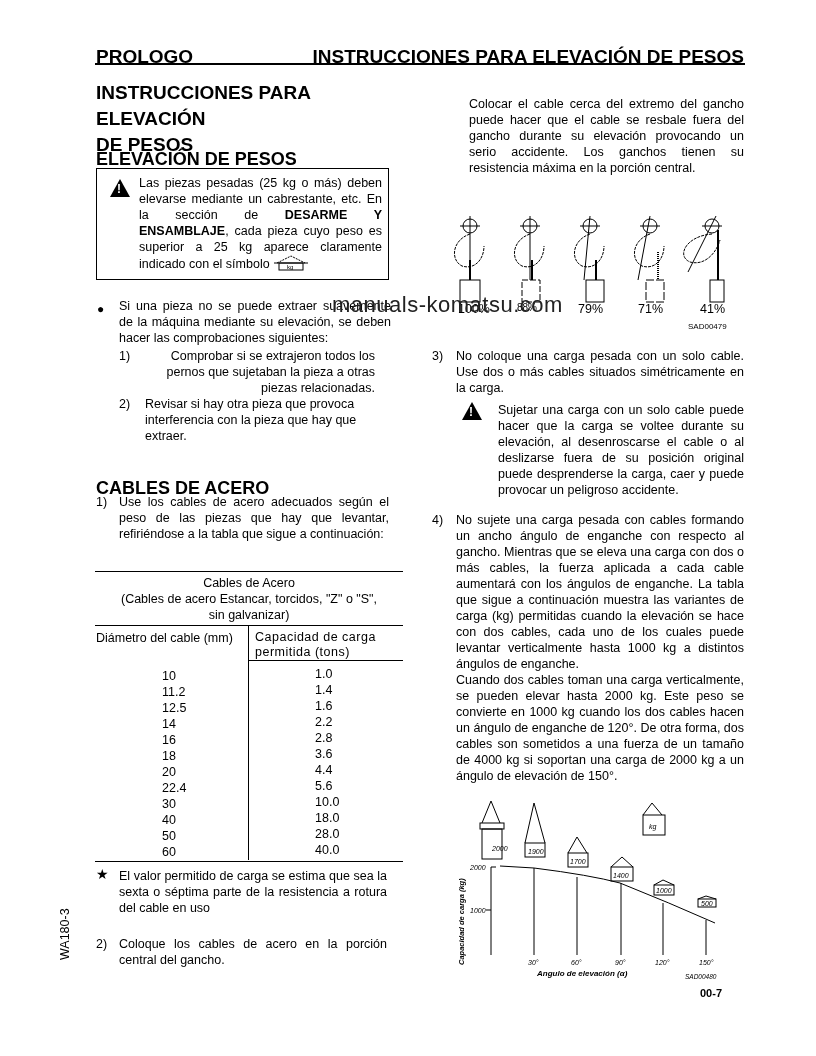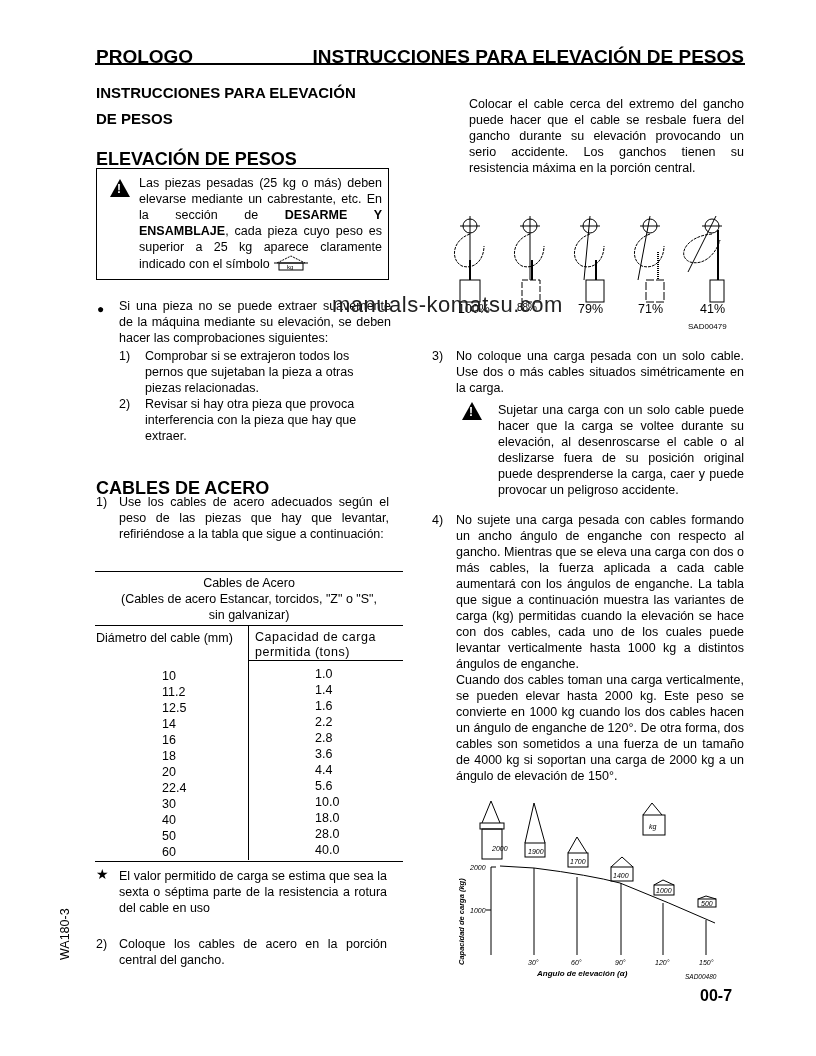--- a/index.html
+++ b/index.html
@@ -1,27 +1,27 @@
 <!DOCTYPE html>
 <html><head>
 <meta charset="utf-8">
 <style>
   html,body{margin:0;padding:0;background:#fff;}
   body{width:816px;height:1056px;position:relative;overflow:hidden;font-family:"Liberation Sans",sans-serif;color:#000;}
   .abs{position:absolute;}
   .hdr{top:46px;font-weight:bold;font-size:19px;}
   .hdr-rule{position:absolute;left:95px;top:63px;width:650px;height:2px;background:#000;}
-  .h1{left:96px;top:80px;font-weight:bold;font-size:15px;line-height:26px;width:300px;}
+  .h1{left:96px;top:80px;font-weight:bold;font-size:19px;line-height:26px;width:300px;}
   .h2{font-weight:bold;font-size:18px;}
   .p{font-size:12.5px;line-height:16px;text-align:justify;}
   .warnbox{left:96px;top:168px;width:293px;height:112px;border:1px solid #000;box-sizing:border-box;}
   .warnicon{width:0;height:0;border-left:10px solid transparent;border-right:10px solid transparent;border-bottom:18px solid #000;position:absolute;}
   .warnicon::after{content:"!";position:absolute;left:-3px;top:3px;color:#fff;font-size:12px;font-weight:bold;}
   .num{font-size:12.5px;line-height:16px;}
-  .pagenum{font-weight:bold;font-size:16px;}
+  .pagenum{font-weight:bold;font-size:11px;}
   .side{transform:rotate(-90deg);transform-origin:left top;font-size:12.5px;}
   .wm{font-size:22px;color:#222;letter-spacing:0.5px;}
   svg text{font-family:"Liberation Sans",sans-serif;}
 </style>
 </head>
 <body>
 
 <div class="abs hdr" style="left:96px;">PROLOGO</div>
 <div class="abs hdr" style="right:72px;">INSTRUCCIONES PARA ELEVACIÓN DE PESOS</div>
 <div class="hdr-rule"></div>
@@ -44,21 +44,21 @@
           <rect x="6" y="8" width="24" height="7" fill="none" stroke="#000"></rect>
           <text x="14" y="14" font-size="6">kg</text>
         </svg>
     </span>
   </div>
 </div>
 
 <div class="abs" style="left:97px;top:302px;font-size:12px;">●</div>
 <div class="abs p" style="left:119px;top:298px;width:272px;">Si una pieza no se puede extraer suavemente de la máquina mediante su elevación, se deben hacer las comprobaciones siguientes:</div>
 <div class="abs p" style="left:119px;top:348px;">1)</div>
-<div class="abs p" style="left:145px;top:348px;width:230px;text-align:left;">Comprobar si se extrajeron todos los pernos que sujetaban la pieza a otras piezas relacionadas.</div>
+<div class="abs p" style="left:145px;top:348px;width:230px;text-align:right;">Comprobar si se extrajeron todos los pernos que sujetaban la pieza a otras piezas relacionadas.</div>
 <div class="abs p" style="left:119px;top:396px;">2)</div>
 <div class="abs p" style="left:145px;top:396px;width:230px;text-align:left;">Revisar si hay otra pieza que provoca interferencia con la pieza que hay que extraer.</div>
 
 <div class="abs h2" style="left:96px;top:478px;">CABLES DE ACERO</div>
 <div class="abs p" style="left:96px;top:494px;">1)</div>
 <div class="abs p" style="left:119px;top:494px;width:270px;">Use los cables de acero adecuados según el peso de las piezas que hay que levantar, refiriéndose a la tabla que sigue a continuación:</div>
 
 <div class="abs" style="left:95px;top:571px;width:308px;height:1px;background:#000;"></div>
 <div class="abs p" style="left:95px;top:575px;width:308px;text-align:center;">
   <div>Cables de Acero</div>

